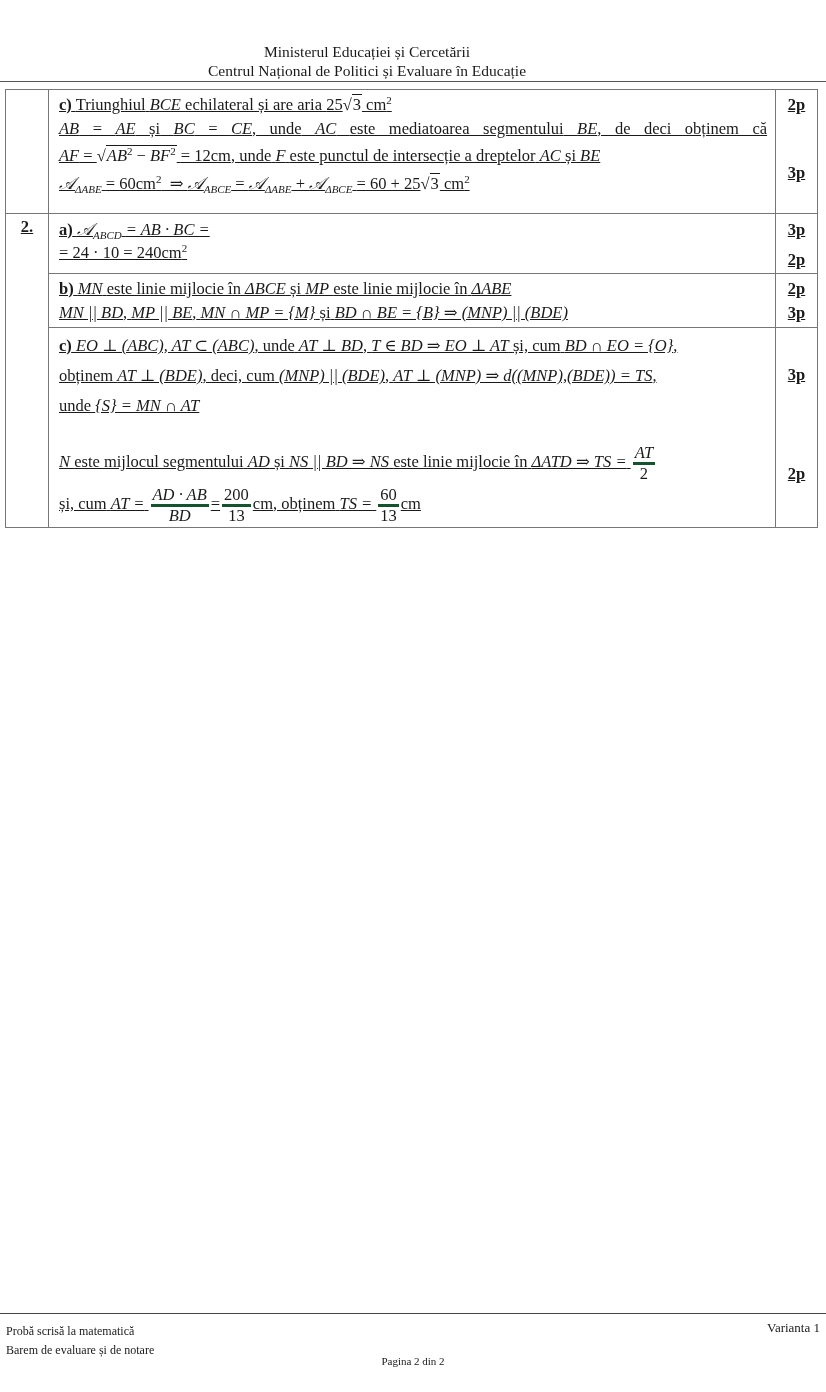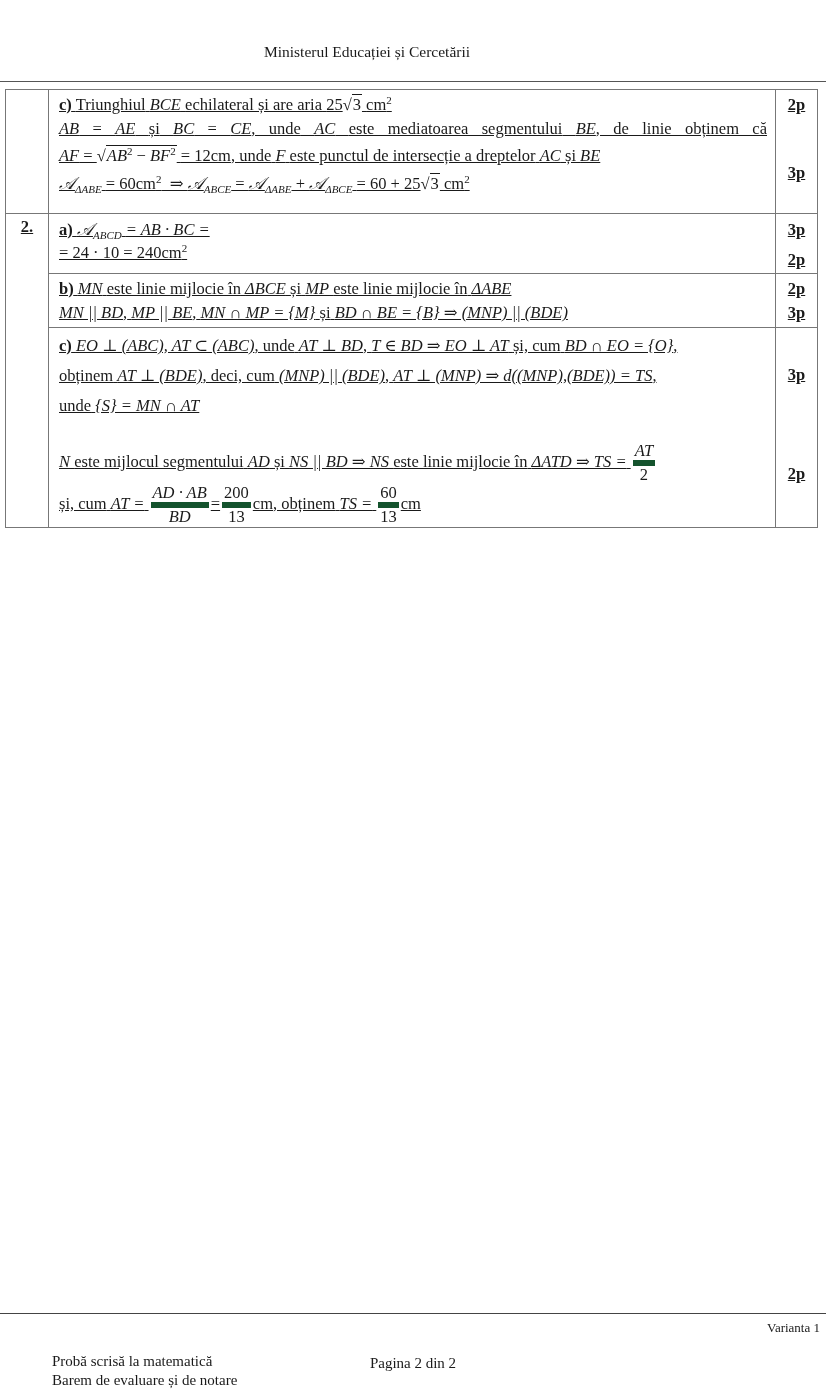--- a/index.html
+++ b/index.html
@@ -88,21 +88,21 @@
     }
     .frac {
       display: inline-block;
       vertical-align: middle;
       text-align: center;
       line-height: 18px;
       margin: 0 2px;
     }
     .frac .num {
       display: block;
-      border-bottom: 6px solid #14532d;
+      border-bottom: 3px solid #14532d;
       padding: 0 2px;
     }
     .frac .den {
       display: block;
       padding: 0 2px;
     }
     .script-A {
       font-style: italic;
       font-family: "DejaVu Serif", serif;
       font-size: 17px;
@@ -114,46 +114,46 @@
     .footer-rule {
       position: absolute;
       left: 0;
       top: 1313px;
       width: 826px;
       border-top: 1.5px solid #444;
     }
     .footer-left {
       position: absolute;
       left: 6px;
-      top: 1352px;
-      font-size: 15px;
+      top: 1322px;
+      font-size: 12px;
       line-height: 19px;
-      margin-left: 46px;
     }
     .footer-right {
       position: absolute;
       right: 6px;
       top: 1318px;
       font-size: 13px;
       line-height: 19px;
     }
     .footer-page {
       position: absolute;
       left: 0;
       width: 826px;
       top: 1355px;
       text-align: center;
-      font-size: 15px;
+      font-size: 11px;
     }
   </style>
 </head>
 <body>
 
 <div class="header">
   <div>Ministerul Educației și Cercetării</div>
+  <div>Centrul Național de Politici și Evaluare în Educație</div>
 </div>
 <div class="header-rule"></div>
 
 <table class="barem-table">
   <colgroup>
     <col class="col-num">
     <col class="col-sol">
     <col class="col-pts">
   </colgroup>
 
@@ -168,21 +168,21 @@
         <span>echilateral și are aria</span>
         <span>25</span><span class="sqrt"><span class="radical">√</span><span class="radicand">3</span></span>
         <span>cm</span><sup>2</sup>
       </div>
       <div class="line justify">
         <i>AB</i> = <i>AE</i>
         <span>și</span>
         <i>BC</i> = <i>CE</i><span>, unde</span>
         <i>AC</i>
         <span>este mediatoarea segmentului</span>
-        <i>BE</i><span>, de linie obținem că</span>
+        <i>BE</i><span>, de deci obținem că</span>
       </div>
       <div class="line tall">
         <i>AF</i> = <span class="sqrt"><span class="radical">√</span><span class="radicand"><i>AB</i><sup>2</sup> − <i>BF</i><sup>2</sup></span></span>
         <span>= 12cm</span><span>, unde</span>
         <i>F</i>
         <span>este punctul de intersecție a dreptelor</span>
         <i>AC</i>
         <span>și</span>
         <i>BE</i>
       </div>

